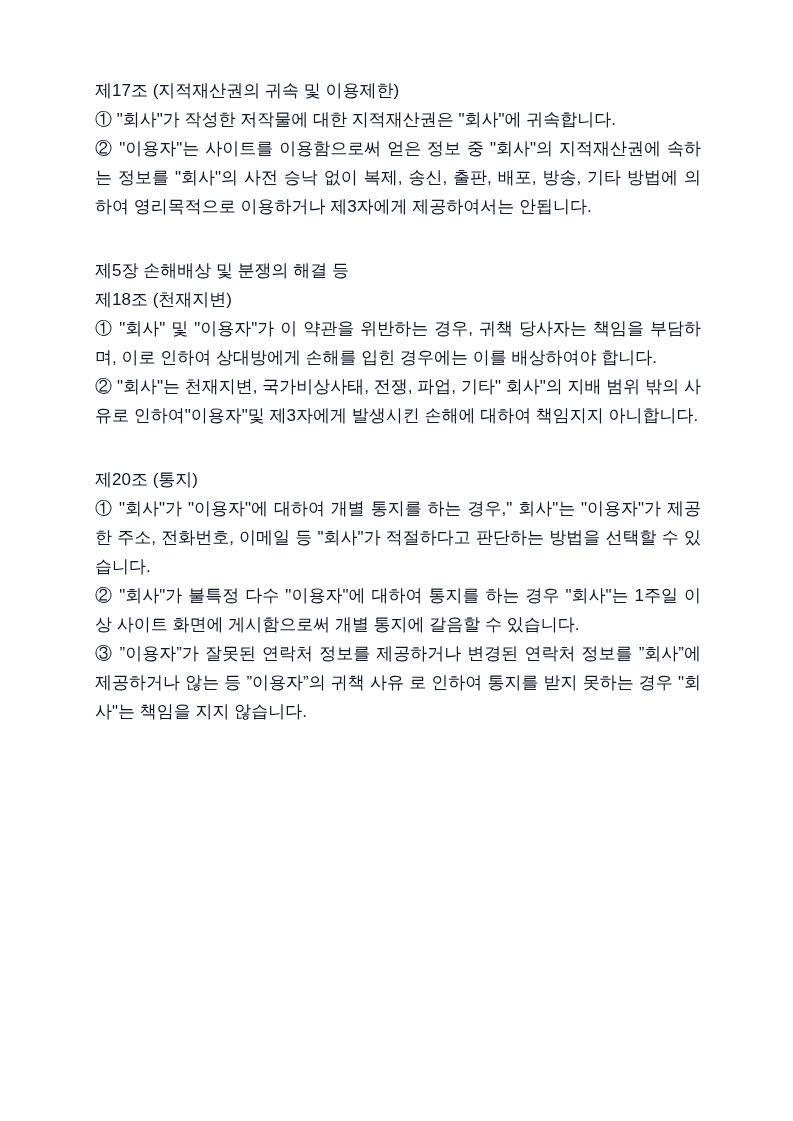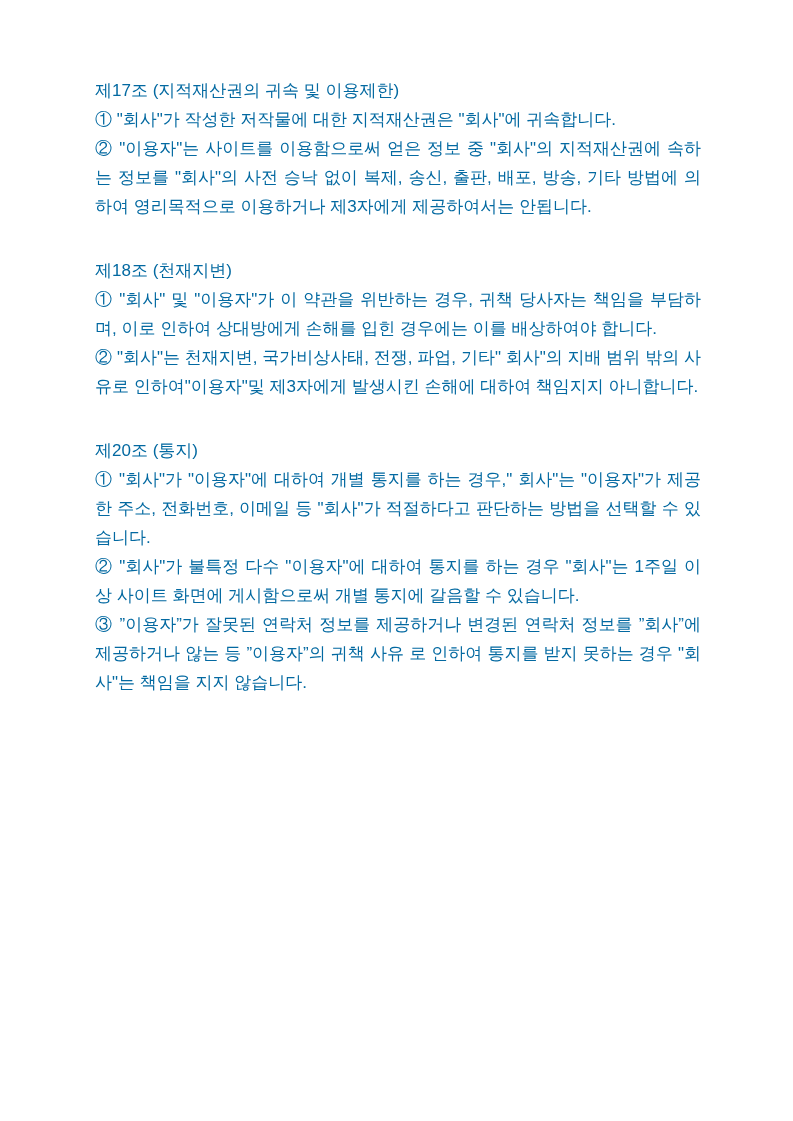--- a/index.html
+++ b/index.html
@@ -24,37 +24,38 @@
   }
   .content section:last-child {
     margin-bottom: 15px;
   }
   .content p {
     margin: 0;
     font-family: "Liberation Sans", sans-serif;
     font-size: 17px;
     line-height: 29px;
     font-weight: 400;
-    color: #0369a1;
+    color: #0f172a;
     text-align: justify;
     word-break: normal;
     letter-spacing: 0;
   }
 </style>
 </head>
 <body>
 
 <main class="page">
   <div class="content" style="color: rgb(58, 58, 58);">
       <section>
         <p>제17조 (지적재산권의 귀속 및 이용제한)</p>
         <p>① "회사"가 작성한 저작물에 대한 지적재산권은 "회사"에 귀속합니다.</p>
         <p>② "이용자"는 사이트를 이용함으로써 얻은 정보 중 "회사"의 지적재산권에 속하는 정보를 "회사"의 사전 승낙 없이 복제, 송신, 출판, 배포, 방송, 기타 방법에 의하여 영리목적으로 이용하거나 제3자에게 제공하여서는 안됩니다.</p>
       </section>
       <section>
+        <p>제5장 손해배상 및 분쟁의 해결 등</p>
         <p>제18조 (천재지변)</p>
         <p>① "회사" 및 "이용자"가 이 약관을 위반하는 경우, 귀책 당사자는 책임을 부담하며, 이로 인하여 상대방에게 손해를 입힌 경우에는 이를 배상하여야 합니다.</p>
         <p>② "회사"는 천재지변, 국가비상사태, 전쟁, 파업, 기타" 회사"의 지배 범위 밖의 사유로 인하여"이용자"및 제3자에게 발생시킨 손해에 대하여 책임지지 아니합니다.</p>
       </section>
       <section>
         <p>제20조 (통지)</p>
         <p>① "회사"가 "이용자"에 대하여 개별 통지를 하는 경우," 회사"는 "이용자"가 제공한 주소, 전화번호, 이메일 등 "회사"가 적절하다고 판단하는 방법을 선택할 수 있습니다.</p>
         <p>② "회사"가 불특정 다수 "이용자"에 대하여 통지를 하는 경우 "회사"는 1주일 이상 사이트 화면에 게시함으로써 개별 통지에 갈음할 수 있습니다.</p>
         <p>③ ”이용자”가 잘못된 연락처 정보를 제공하거나 변경된 연락처 정보를 ”회사”에 제공하거나 않는 등 ”이용자”의 귀책 사유 로 인하여 통지를 받지 못하는 경우 "회사"는 책임을 지지 않습니다.</p>
       </section>

